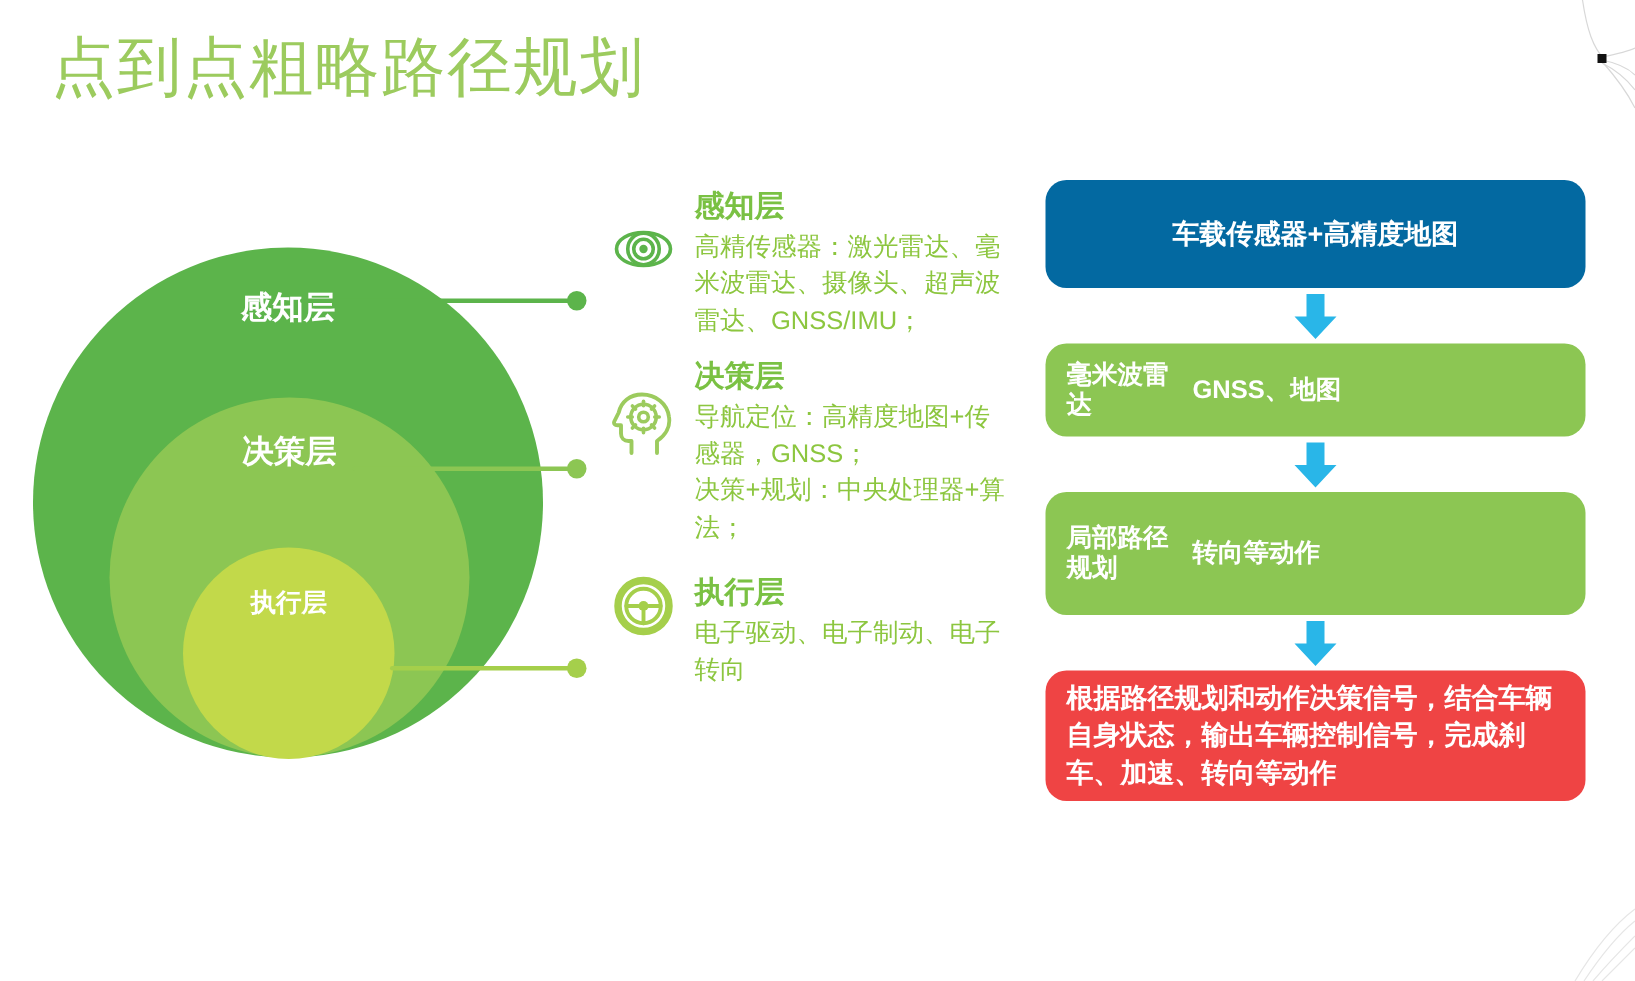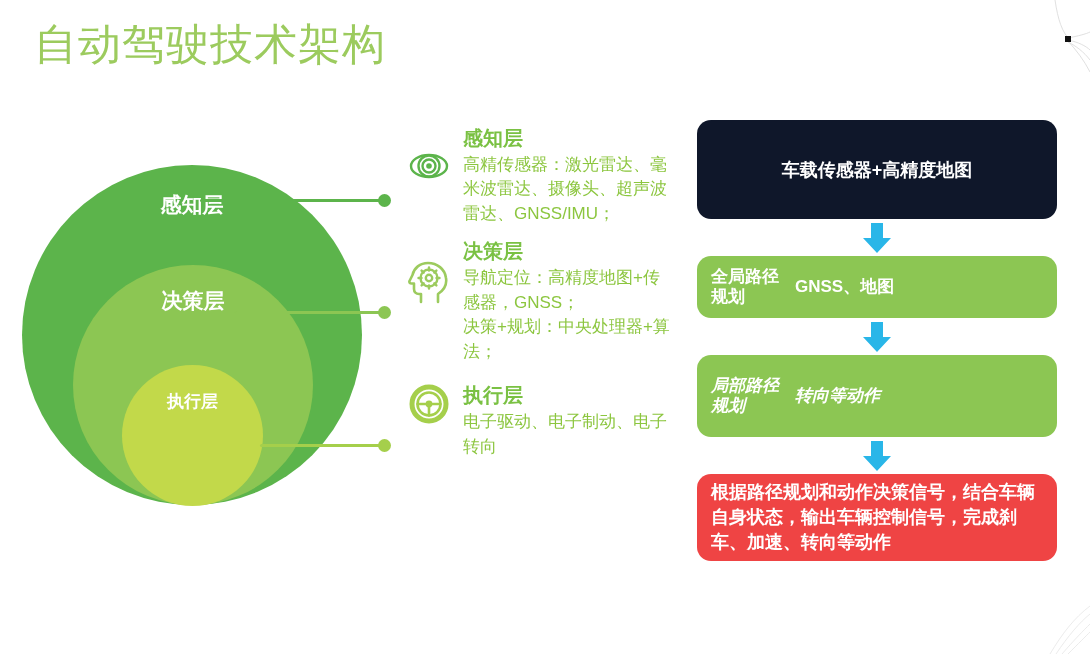--- a/index.html
+++ b/index.html
@@ -137,22 +137,22 @@
     top: 120px;
     width: 360px;
   }
   .flow-box {
     border-radius: 14px;
     color: #ffffff;
     font-weight: bold;
     box-sizing: border-box;
   }
   #flow-box-1 {
-    background: #0f172a;
-    height: 99px;
+    background: #0369a1;
+    height: 72px;
     display: flex;
     align-items: center;
     justify-content: center;
     font-size: 18px;
   }
   #flow-box-2 {
     background: #8cc653;
     height: 62px;
     display: flex;
     align-items: center;
@@ -161,21 +161,20 @@
     line-height: 1.2;
   }
   #flow-box-3 {
     background: #8cc653;
     height: 82px;
     display: flex;
     align-items: center;
     padding: 0 14px;
     font-size: 17px;
     line-height: 1.2;
-    font-style: italic;
   }
   #flow-box-4 {
     background: #ef4444;
     height: 87px;
     display: flex;
     align-items: center;
     padding: 6px 14px;
     font-size: 18px;
     line-height: 1.38;
   }
@@ -185,21 +184,21 @@
   .arrow-wrap {
     height: 37px;
     display: flex;
     align-items: center;
     justify-content: center;
   }
 </style>
 </head>
 <body>
 
-<div id="slide-title">自动驾驶技术架构</div>
+<div id="slide-title">点到点粗略路径规划</div>
 
 <svg class="corner-deco" id="deco-top-right" width="90" height="90" viewBox="0 0 90 90">
   <g stroke="#d8d8d8" stroke-width="0.8" fill="none">
     <path d="M55 0 C 58 20 62 32 70 40"></path>
     <path d="M68 42 C 76 46 84 52 90 60"></path>
     <path d="M68 40 C 78 42 86 46 90 50"></path>
     <path d="M68 38 C 78 36 86 34 90 32"></path>
     <path d="M68 41 C 76 50 84 60 90 72"></path>
   </g>
   <rect x="65" y="36" width="6" height="6" fill="#111111"></rect>
@@ -302,21 +301,21 @@
     <span>车载传感器+高精度地图</span>
   </div>
 
   <div class="arrow-wrap">
     <svg width="34" height="34" viewBox="0 0 34 34">
       <polygon points="11,2 23,2 23,17 31,17 17,32 3,17 11,17" fill="#29b6e8"></polygon>
     </svg>
   </div>
 
   <div class="flow-box" id="flow-box-2">
-    <span class="flow-col-a">全局路径规划</span>
+    <span class="flow-col-a">毫米波雷达</span>
     <span class="flow-col-c">GNSS、地图</span>
   </div>
 
   <div class="arrow-wrap">
     <svg width="34" height="34" viewBox="0 0 34 34">
       <polygon points="11,2 23,2 23,17 31,17 17,32 3,17 11,17" fill="#29b6e8"></polygon>
     </svg>
   </div>
 
   <div class="flow-box" id="flow-box-3">

